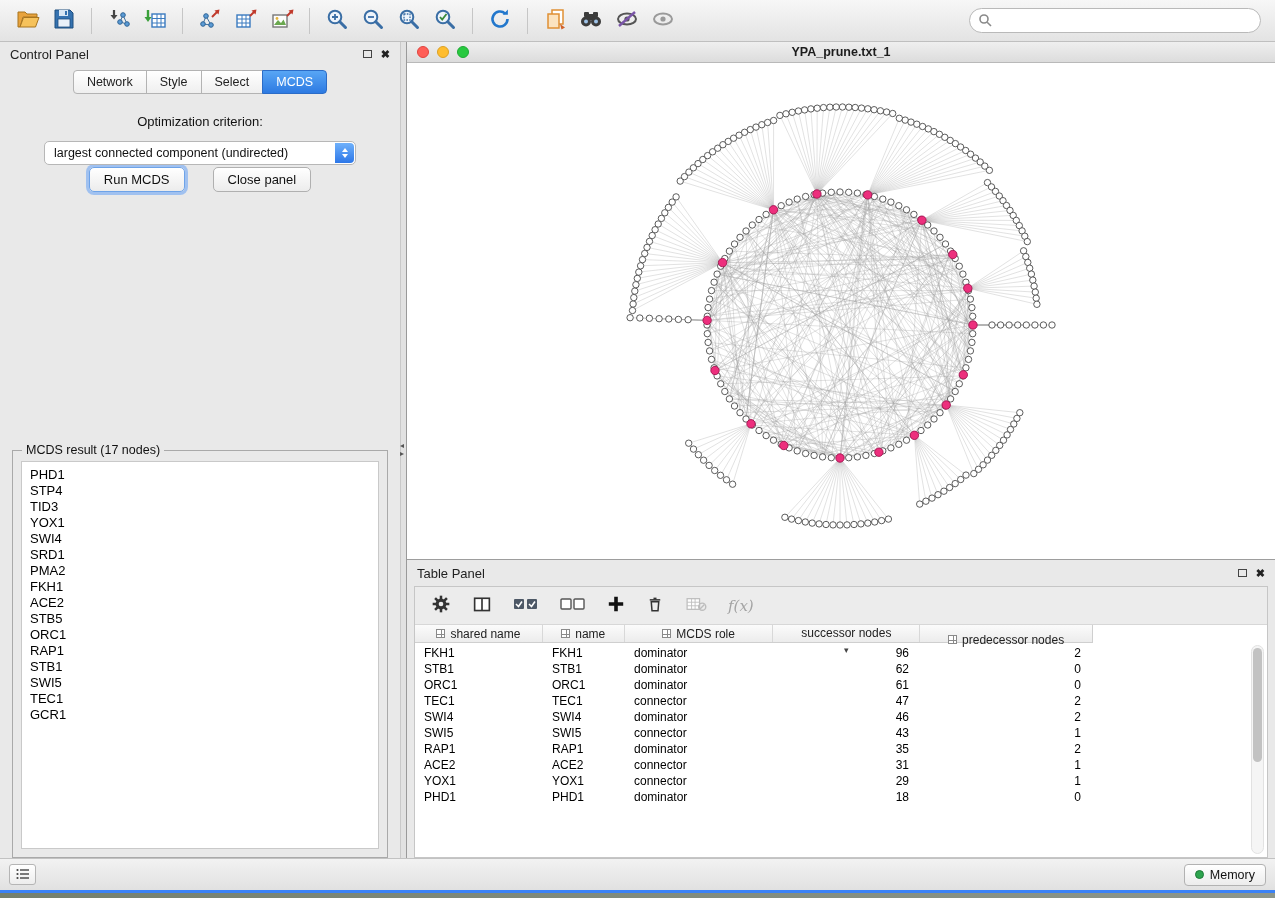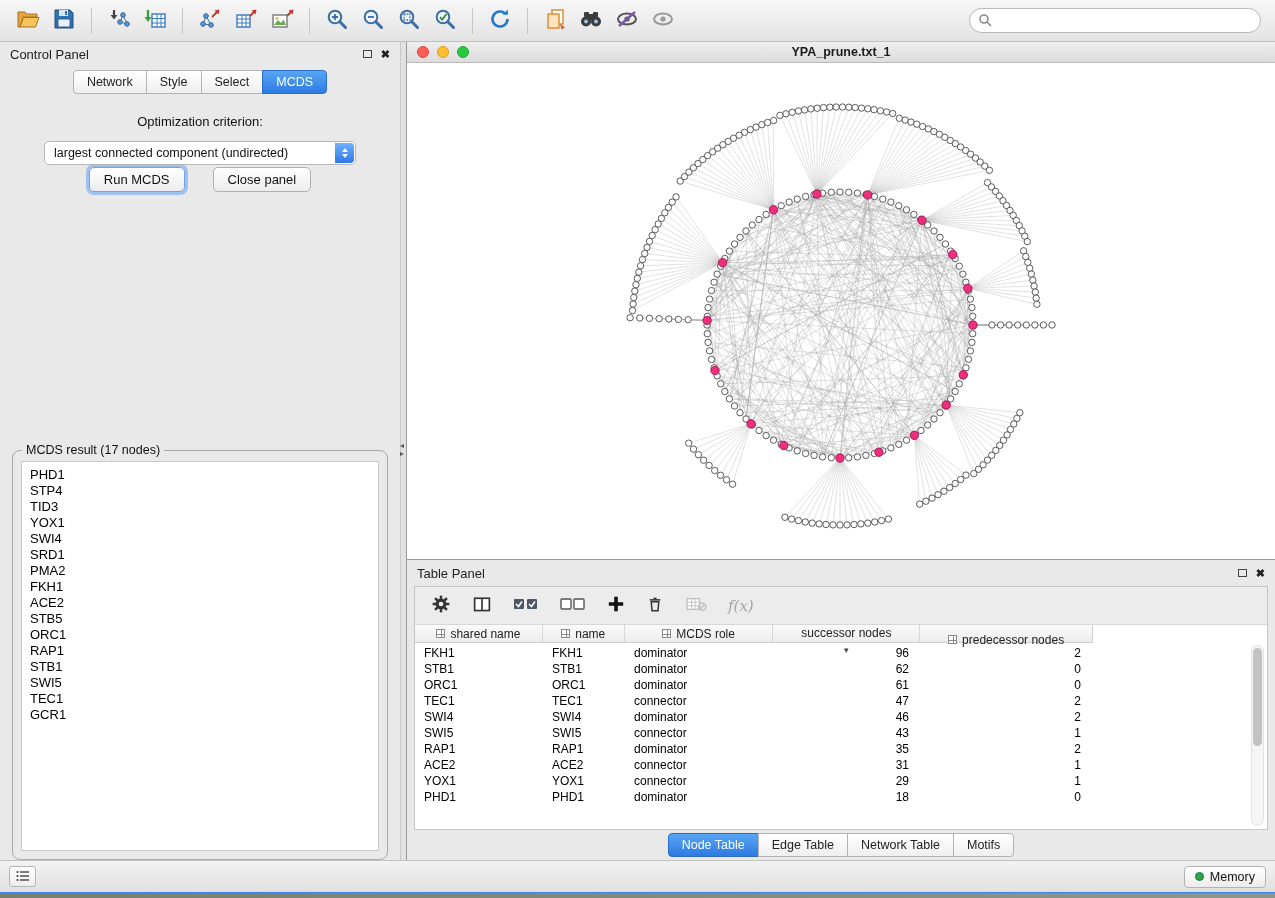--- a/index.html
+++ b/index.html
@@ -1,18 +1,18 @@
 <!DOCTYPE html>
 <html><head>
 <meta charset="utf-8">
 <style>
 *{box-sizing:border-box;margin:0;padding:0;}
 html,body{width:1275px;height:898px;overflow:hidden;}
 body{font-family:"Liberation Sans",sans-serif;background:linear-gradient(90deg,#75806e,#8d968b);position:relative;}
-.app{position:absolute;top:0;left:0;width:1275px;height:893px;background:#e8e8e8;display:flex;flex-direction:column;border-bottom:1px solid #3b82f6;}
+.app{position:absolute;top:0;left:0;width:1275px;height:893px;background:#e8e8e8;display:flex;flex-direction:column;border-bottom:3px solid #3b82f6;}
 
 .toolbar{height:42px;background:linear-gradient(#f7f7f7,#e3e3e3);border-bottom:1px solid #bfbfbf;display:flex;align-items:center;padding:0 10px;flex:0 0 auto;}
 .tbtn{width:36px;height:32px;display:flex;align-items:center;justify-content:center;border-radius:4px;cursor:default;}
 .tsep{width:1px;height:26px;background:#c6c6c6;margin:0 9px;}
 .search-wrap{margin-left:auto;position:relative;width:292px;height:25px;margin-right:4px;}
 .search-wrap input{width:100%;height:100%;border:1px solid #b9b9b9;border-radius:13px;background:#fff;padding:0 10px 0 28px;font-size:12px;outline:none;}
 .search-ic{position:absolute;left:9px;top:5px;width:14px;height:14px;}
 
 .main{flex:1;display:flex;min-height:0;}
 .control-panel{width:400px;flex:0 0 auto;background:#e9e9e9;display:flex;flex-direction:column;min-height:0;}
@@ -28,21 +28,21 @@
 .seg:last-child{border-radius:0 4px 4px 0;}
 .seg-active{background:linear-gradient(#58a6f5,#2d7ae2);color:#fff;border-color:#2b6cc7;border-radius:4px;}
 .opt-label{text-align:center;font-size:13px;color:#111;margin-top:20px;}
 .dropdown{margin:12px auto 0;width:312px;height:25px;background:#fff;border:1px solid #b7b7b7;border-radius:5px;display:flex;align-items:center;position:relative;font-size:12.5px;color:#111;padding-left:9px;}
 .dd-cap{position:absolute;right:1px;top:1px;bottom:1px;width:19px;border-radius:0 4px 4px 0;background:linear-gradient(#6fb1fb,#2d77e8);display:flex;flex-direction:column;align-items:center;justify-content:center;}
 .dd-cap .up{width:0;height:0;border-left:3.5px solid transparent;border-right:3.5px solid transparent;border-bottom:4.5px solid #fff;margin-bottom:2px;}
 .dd-cap .down{width:0;height:0;border-left:3.5px solid transparent;border-right:3.5px solid transparent;border-top:4.5px solid #fff;}
 .btn-row{display:flex;justify-content:center;gap:28px;margin-top:2px;}
 .btn{font-family:"Liberation Sans",sans-serif;font-size:13px;padding:4px 14px;background:linear-gradient(#ffffff,#ececec);border:1px solid #b0b0b0;border-radius:5px;color:#111;cursor:default;}
 .btn-focus{box-shadow:0 0 0 3px rgba(100,160,245,.55);border-color:#6ea3e8;}
-.result-group{position:relative;margin:258px 12px 0;height:439px;border:1px solid #a9a9a9;border-radius:8px;}
+.result-group{position:relative;margin:258px 12px 0;height:439px;border:1px solid #a9a9a9;border-radius:0;}
 .result-legend{position:absolute;top:-8px;left:9px;background:#e9e9e9;padding:0 4px;font-size:12.5px;color:#111;}
 .result-list{position:absolute;left:8px;right:8px;top:10px;bottom:8px;background:#fff;border:1px solid #c9c9c9;overflow:hidden;padding:5px 0;}
 .mcds-item{font-size:13px;line-height:16px;padding:0 8px;color:#000;}
 
 .right{flex:1;display:flex;flex-direction:column;min-width:0;min-height:0;}
 .network-view{height:518px;display:flex;flex-direction:column;border-bottom:1px solid #9d9d9d;background:#fff;flex:0 0 auto;}
 .nv-titlebar{height:21px;background:linear-gradient(#efefef,#dcdcdc);border-bottom:1px solid #b9b9b9;display:flex;align-items:center;position:relative;flex:0 0 auto;}
 .traffic{display:flex;gap:8px;padding-left:10px;z-index:2;}
 .light{width:12px;height:12px;border-radius:50%;}
 .light.red{background:#ff5e57;border:1px solid #e0443e;}
@@ -1231,26 +1231,20 @@
                   <div class="td c2">dominator</div>
                   <div class="td c3">18</div>
                   <div class="td c4">0</div>
                 </div>
               </div>
             <div class="vscroll">
               <div class="vthumb"></div>
             </div>
           </div>
         </div>
-        <div class="tp-tabs">
-            <div class="seg seg-active">Node Table</div>
-            <div class="seg">Edge Table</div>
-            <div class="seg">Network Table</div>
-            <div class="seg">Motifs</div>
-          </div>
       </div>
     </div>
   </div>
 
   <div class="status-bar">
     <div class="menu-btn">
       <span><svg width="14" height="12" viewBox="0 0 14 12">
             <circle cx="1.5" cy="2" r="1.1" fill="#444"></circle>
             <circle cx="1.5" cy="6" r="1.1" fill="#444"></circle>
             <circle cx="1.5" cy="10" r="1.1" fill="#444"></circle>

